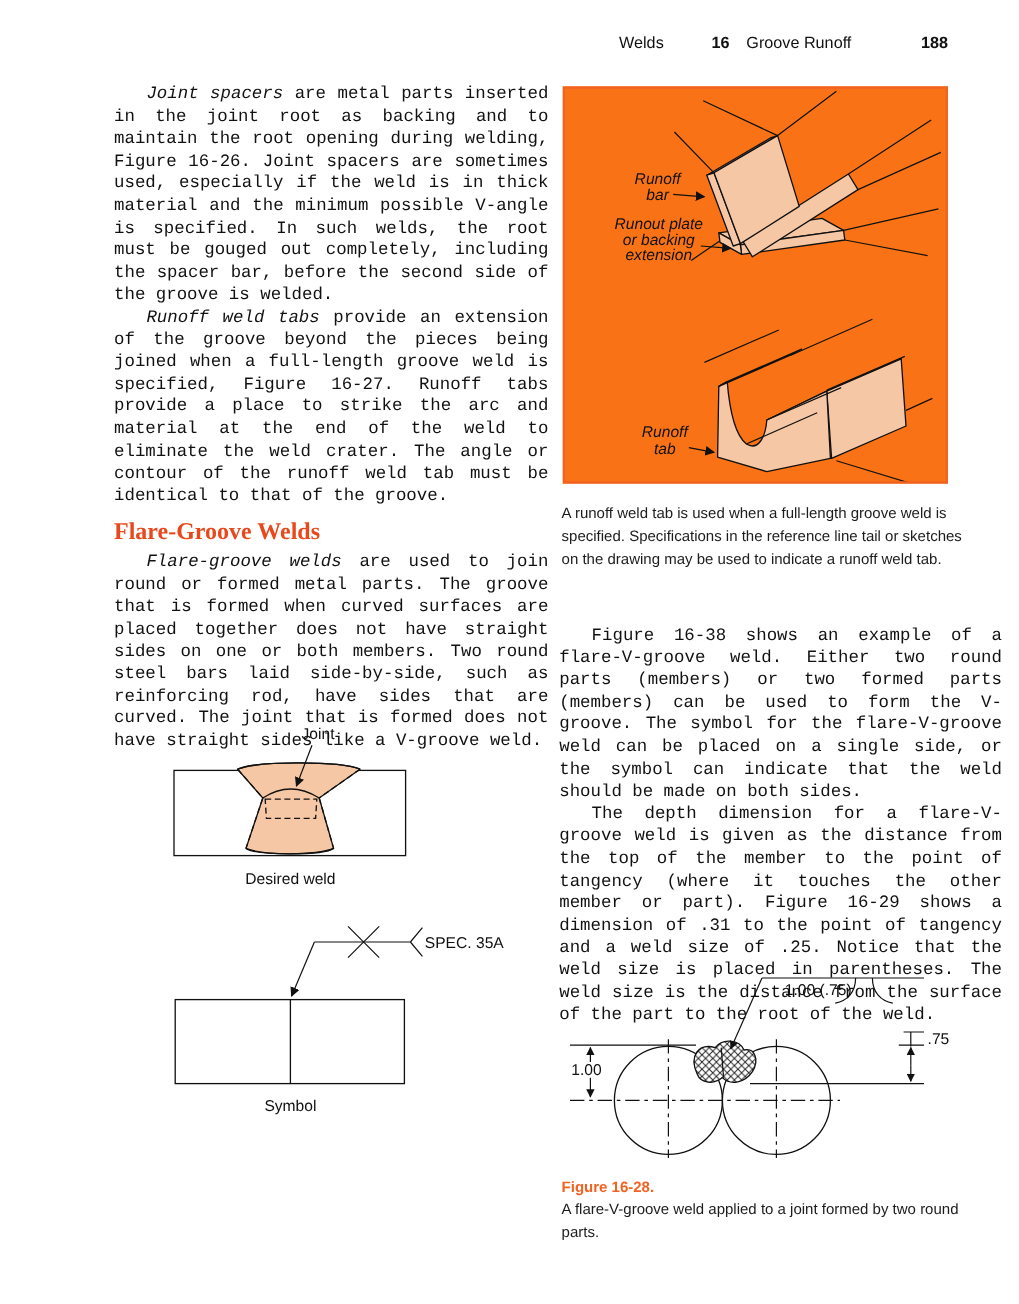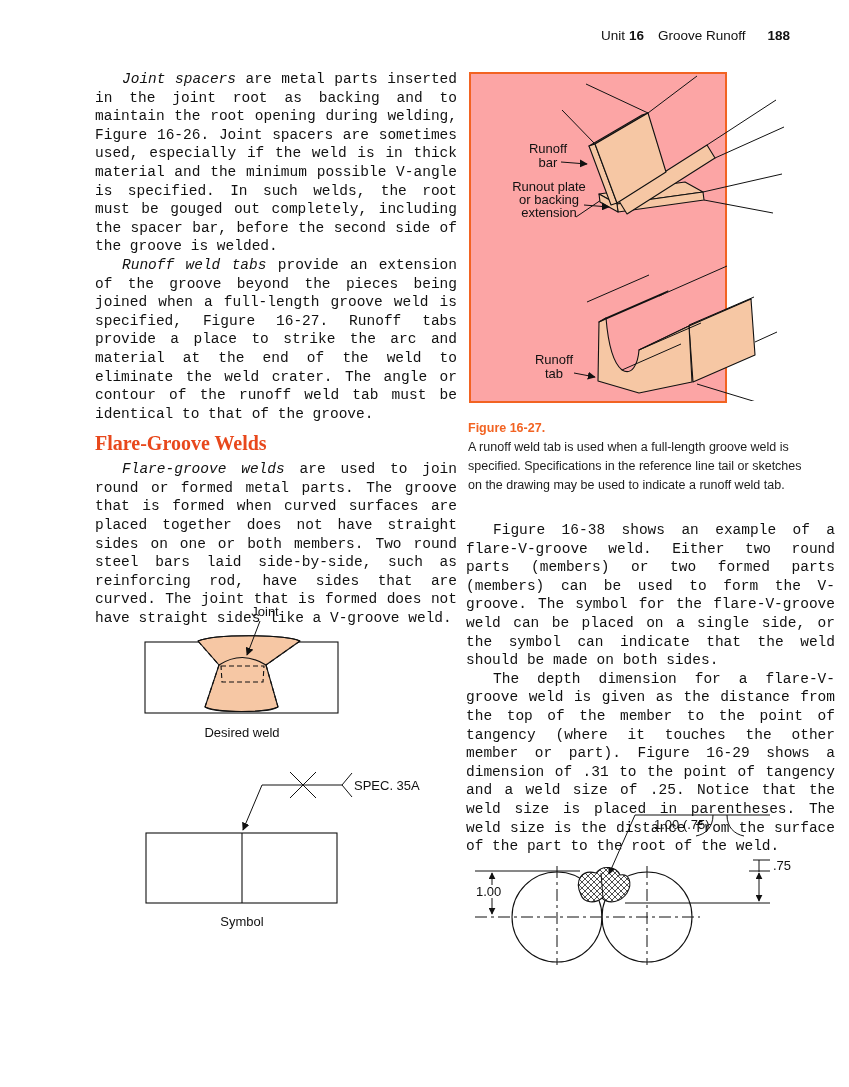--- a/index.html
+++ b/index.html
@@ -1,52 +1,52 @@
 <!DOCTYPE html>
 <html><head>
 <meta charset="utf-8">
 <style>
   html,body{margin:0;padding:0;background:#ffffff;}
   .page{position:relative;width:849px;height:1087px;background:#ffffff;overflow:hidden;
         font-family:"Liberation Serif", serif;color:#111;}
   
   .hdr{position:absolute;top:28px;right:59px;font-family:"Liberation Sans",sans-serif;
        font-size:13.5px;color:#111;}
-  .hdr b{font-weight:bold;}
+  .hdr b{font-weight:bold;margin-left:36px;}
   .hdr .gap1{display:inline-block;width:14px;}
   .hdr .gap2{display:inline-block;width:22px;}
   
   .col{position:absolute;text-align:justify;font-size:14.5px;line-height:18.6px;}
   .col p{margin:0;text-indent:27px;font-family:Liberation Mono, monospace;}
   .col p i{font-style:italic;}
   h2.sect{font-family:"Liberation Serif",serif;font-size:20px;font-weight:bold;
           color:#E8481C;margin:9px 0 6px 0;text-align:left;text-indent:0;line-height:22px;}
   
   .cap{position:absolute;font-family:"Liberation Sans",sans-serif;font-size:12.5px;
        line-height:19px;color:#1c1c1c;text-align:left;}
   .cap .cap-title{font-weight:bold;color:#F26322;display:block;}
   
-  .figbox{position:absolute;left:469px;top:72px;width:258px;height:331px;
-          border:2px solid #F26322;box-sizing:border-box;background:#fca5a5;}
+  .figbox{position:absolute;left:469px;top:72px;width:321px;height:331px;
+          border:2px solid #F26322;box-sizing:border-box;background:#f97316;font-style:italic;}
   svg{display:block;}
   svg text{font-family:"Liberation Sans",sans-serif;font-size:13px;fill:#111;}
   .peach{fill:#F6C7A4;stroke:#111;stroke-width:1.1;stroke-linejoin:round;}
   .ln{stroke:#111;stroke-width:1.1;fill:none;}
   .lnthin{stroke:#111;stroke-width:1px;fill:none;}
   .dash{stroke:#111;stroke-width:1.1;fill:none;stroke-dasharray:5,3;}
   .cline{stroke:#111;stroke-width:1;fill:none;stroke-dasharray:12,4,3,4;}
   .abs{position:absolute;}
 </style>
 </head>
 <body>
 
 <div class="page">
 
   <div class="hdr">
-    <span>Unit</span>
+    <span>Welds</span>
     <b>16</b><span class="gap1"></span><span>Groove Runoff</span><span class="gap2"></span><b>188</b>
   </div>
 
   <div class="col" style="left:95px;top:70px;width:362px;">
     <p><i>Joint spacers</i><span> are metal parts inserted in the joint root as backing and to maintain the root opening during welding, Figure 16-26. Joint spacers are sometimes used, especially if the weld is in thick material and the minimum possible V-angle is specified. In such welds, the root must be gouged out completely, including the spacer bar, before the second side of the groove is welded.</span></p>
     <p><i>Runoff weld tabs</i><span> provide an extension of the groove beyond the pieces being joined when a full-length groove weld is specified, Figure 16-27. Runoff tabs provide a place to strike the arc and material at the end of the weld to eliminate the weld crater. The angle or contour of the runoff weld tab must be identical to that of the groove.</span></p>
     <h2 class="sect">Flare-Groove Welds</h2>
     <p><i>Flare-groove welds</i><span> are used to join round or formed metal parts. The groove that is formed when curved surfaces are placed together does not have straight sides on one or both members. Two round steel bars laid side-by-side, such as reinforcing rod, have sides that are curved. The joint that is formed does not have straight sides like a V-groove weld.</span></p>
   </div>
 
@@ -119,21 +119,20 @@
         <polygon class="peach" points="128,248 135,244 197,217 190,221"></polygon>
         <path class="lnthin" d="M168,276 L230,249 M151,296 L210,270"></path>
         <text x="83" y="290" text-anchor="middle">Runoff</text>
         <text x="83" y="304" text-anchor="middle">tab</text>
         <line x1="103" y1="299" x2="124" y2="303" class="lnthin" marker-end="url(#ah2)"></line>
       </g>
     </svg>
   </div>
 
   <div class="cap" style="left:468px;top:419px;width:338px;">
-    <span class="cap-title">Figure 16-27.</span>
     <span>A runoff weld tab is used when a full-length groove weld is specified. Specifications in the reference line tail or sketches on the drawing may be used to indicate a runoff weld tab.</span>
   </div>
 
   <div class="col" style="left:466px;top:521px;width:369px;">
     <p><span>Figure 16-38 shows an example of a flare-V-groove weld. Either two round parts (members) or two formed parts (members) can be used to form the V-groove. The symbol for the flare-V-groove weld can be placed on a single side, or the symbol can indicate that the weld should be made on both sides.</span></p>
     <p><span>The depth dimension for a flare-V-groove weld is given as the distance from the top of the member to the point of tangency (where it touches the other member or part). Figure 16-29 shows a dimension of .31 to the point of tangency and a weld size of .25. Notice that the weld size is placed in parentheses. The weld size is the distance from the surface of the part to the root of the weld.</span></p>
   </div>
 
   <svg class="abs" style="left:468px;top:798px;" width="380" height="172" viewBox="0 0 380 172">
     <defs>
@@ -160,14 +159,18 @@
     <line x1="24" y1="100" x2="24" y2="116" class="lnthin" marker-end="url(#ah3)"></line>
     <rect x="5" y="87" width="32" height="13" fill="#fff"></rect>
     <text x="8" y="98">1.00</text>
 
     <path class="lnthin" d="M285,62 L302,62 M291,62 L291,74"></path>
     <line x1="291" y1="90" x2="291" y2="75" class="lnthin" marker-end="url(#ah3)"></line>
     <line x1="291" y1="90" x2="291" y2="103" class="lnthin" marker-end="url(#ah3)"></line>
     <text x="305" y="72">.75</text>
   </svg>
 
+  <div class="cap" style="left:468px;top:980px;width:338px;">
+    <span class="cap-title">Figure 16-28.</span>
+    <span>A flare-V-groove weld applied to a joint formed by two round parts.</span>
+  </div>
 
 </div>
 
 </body></html>

